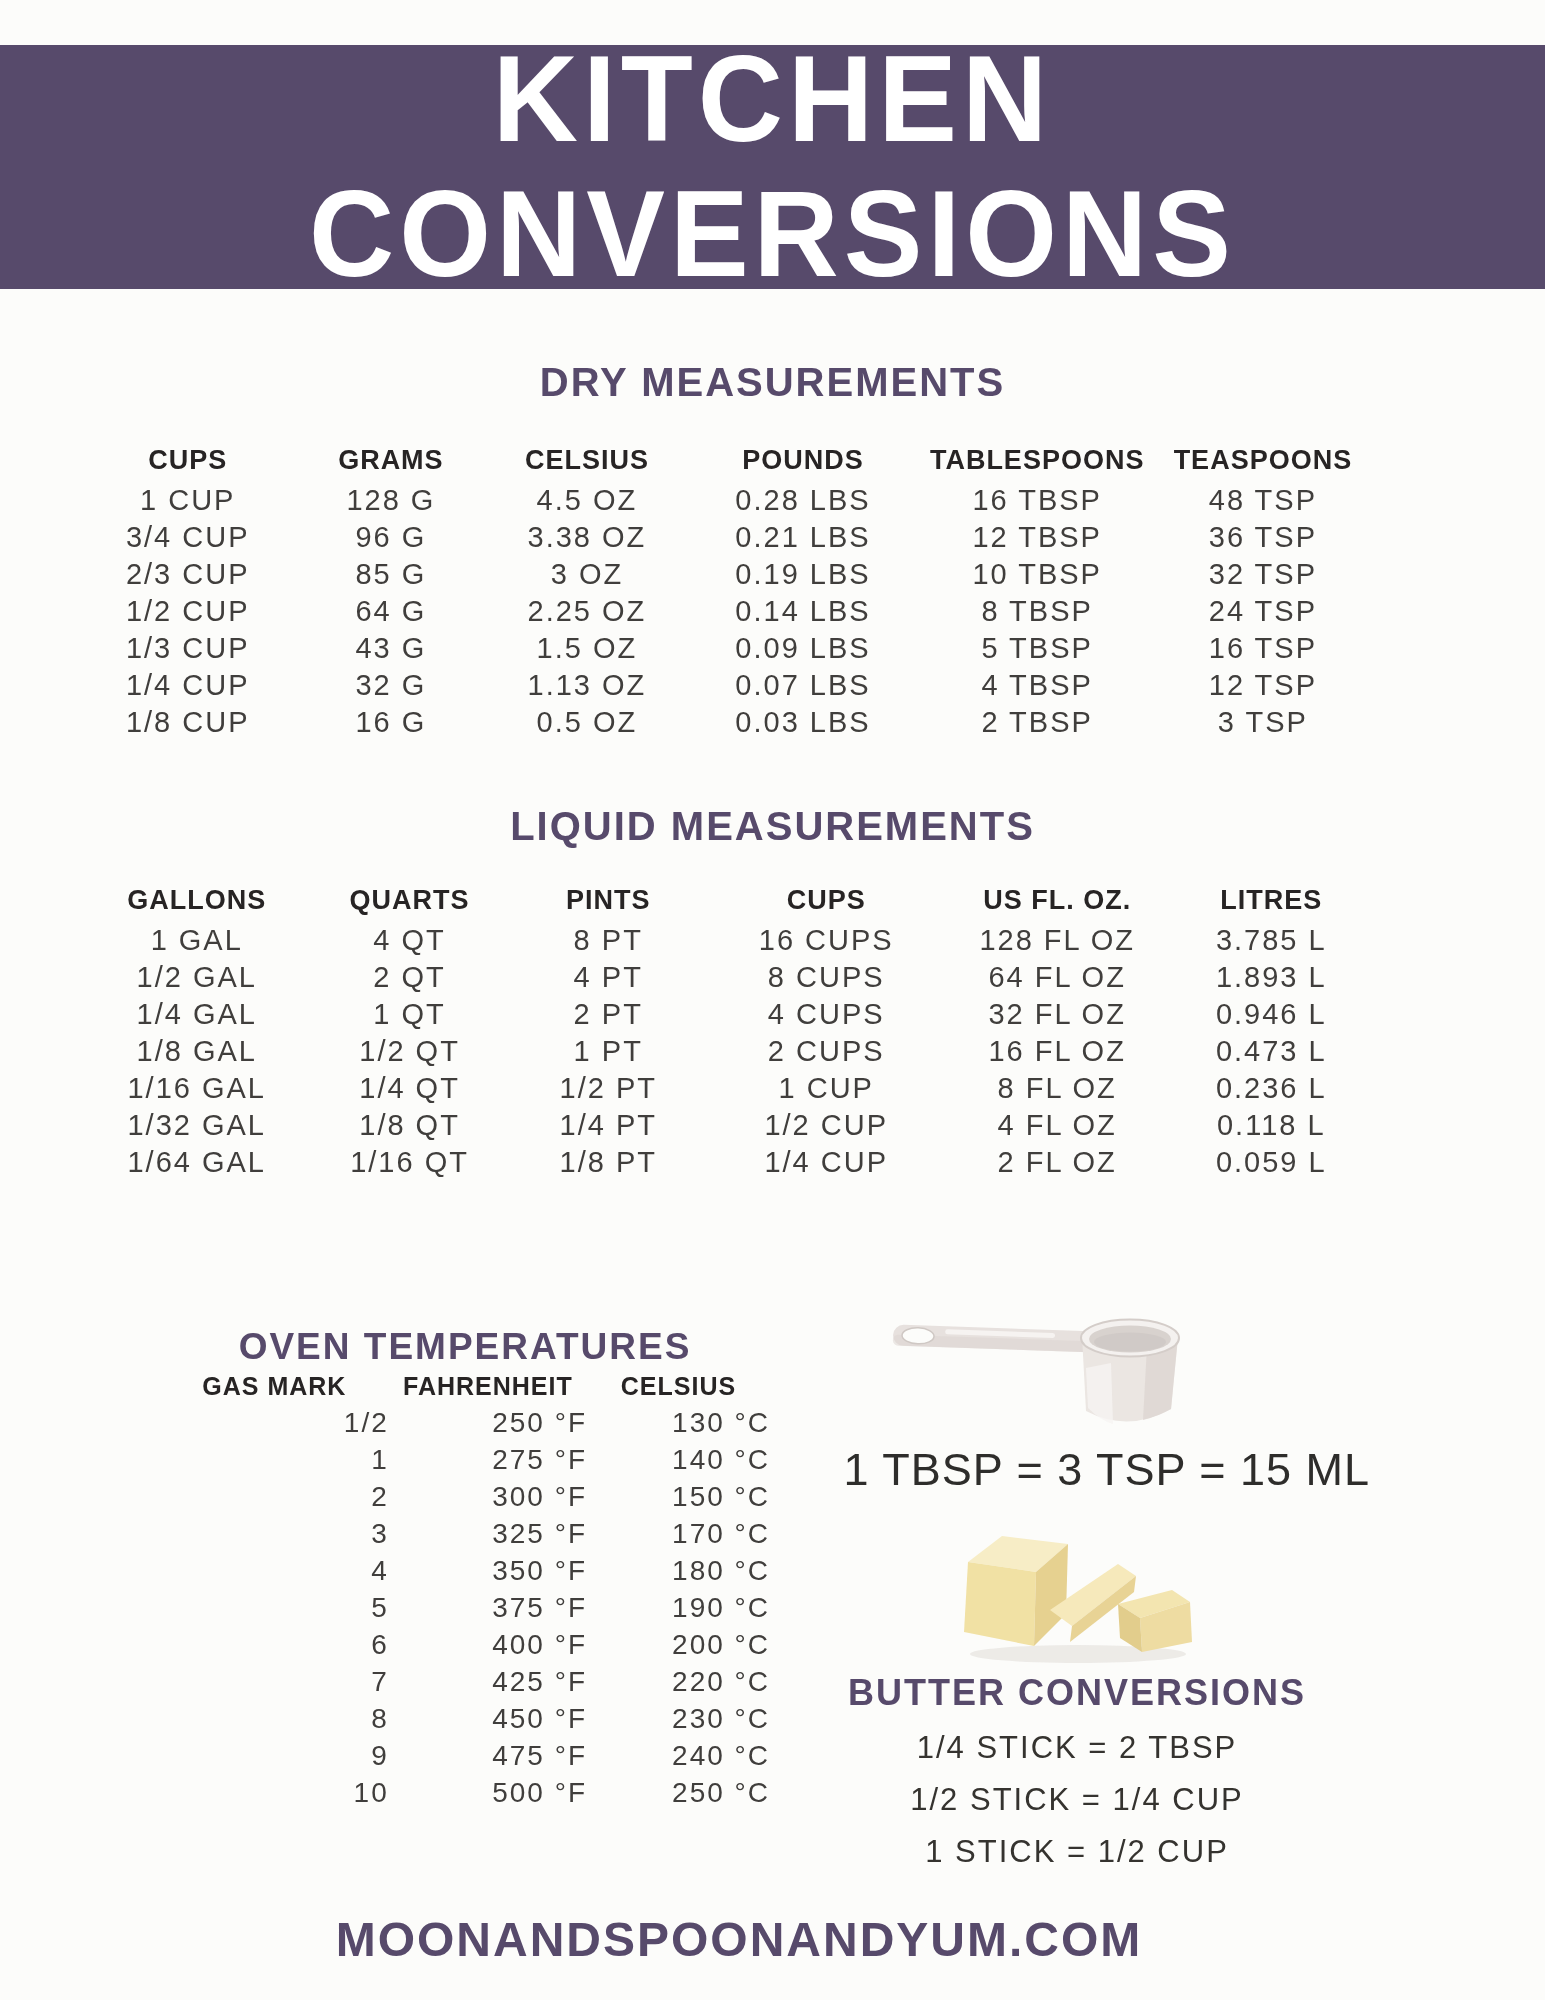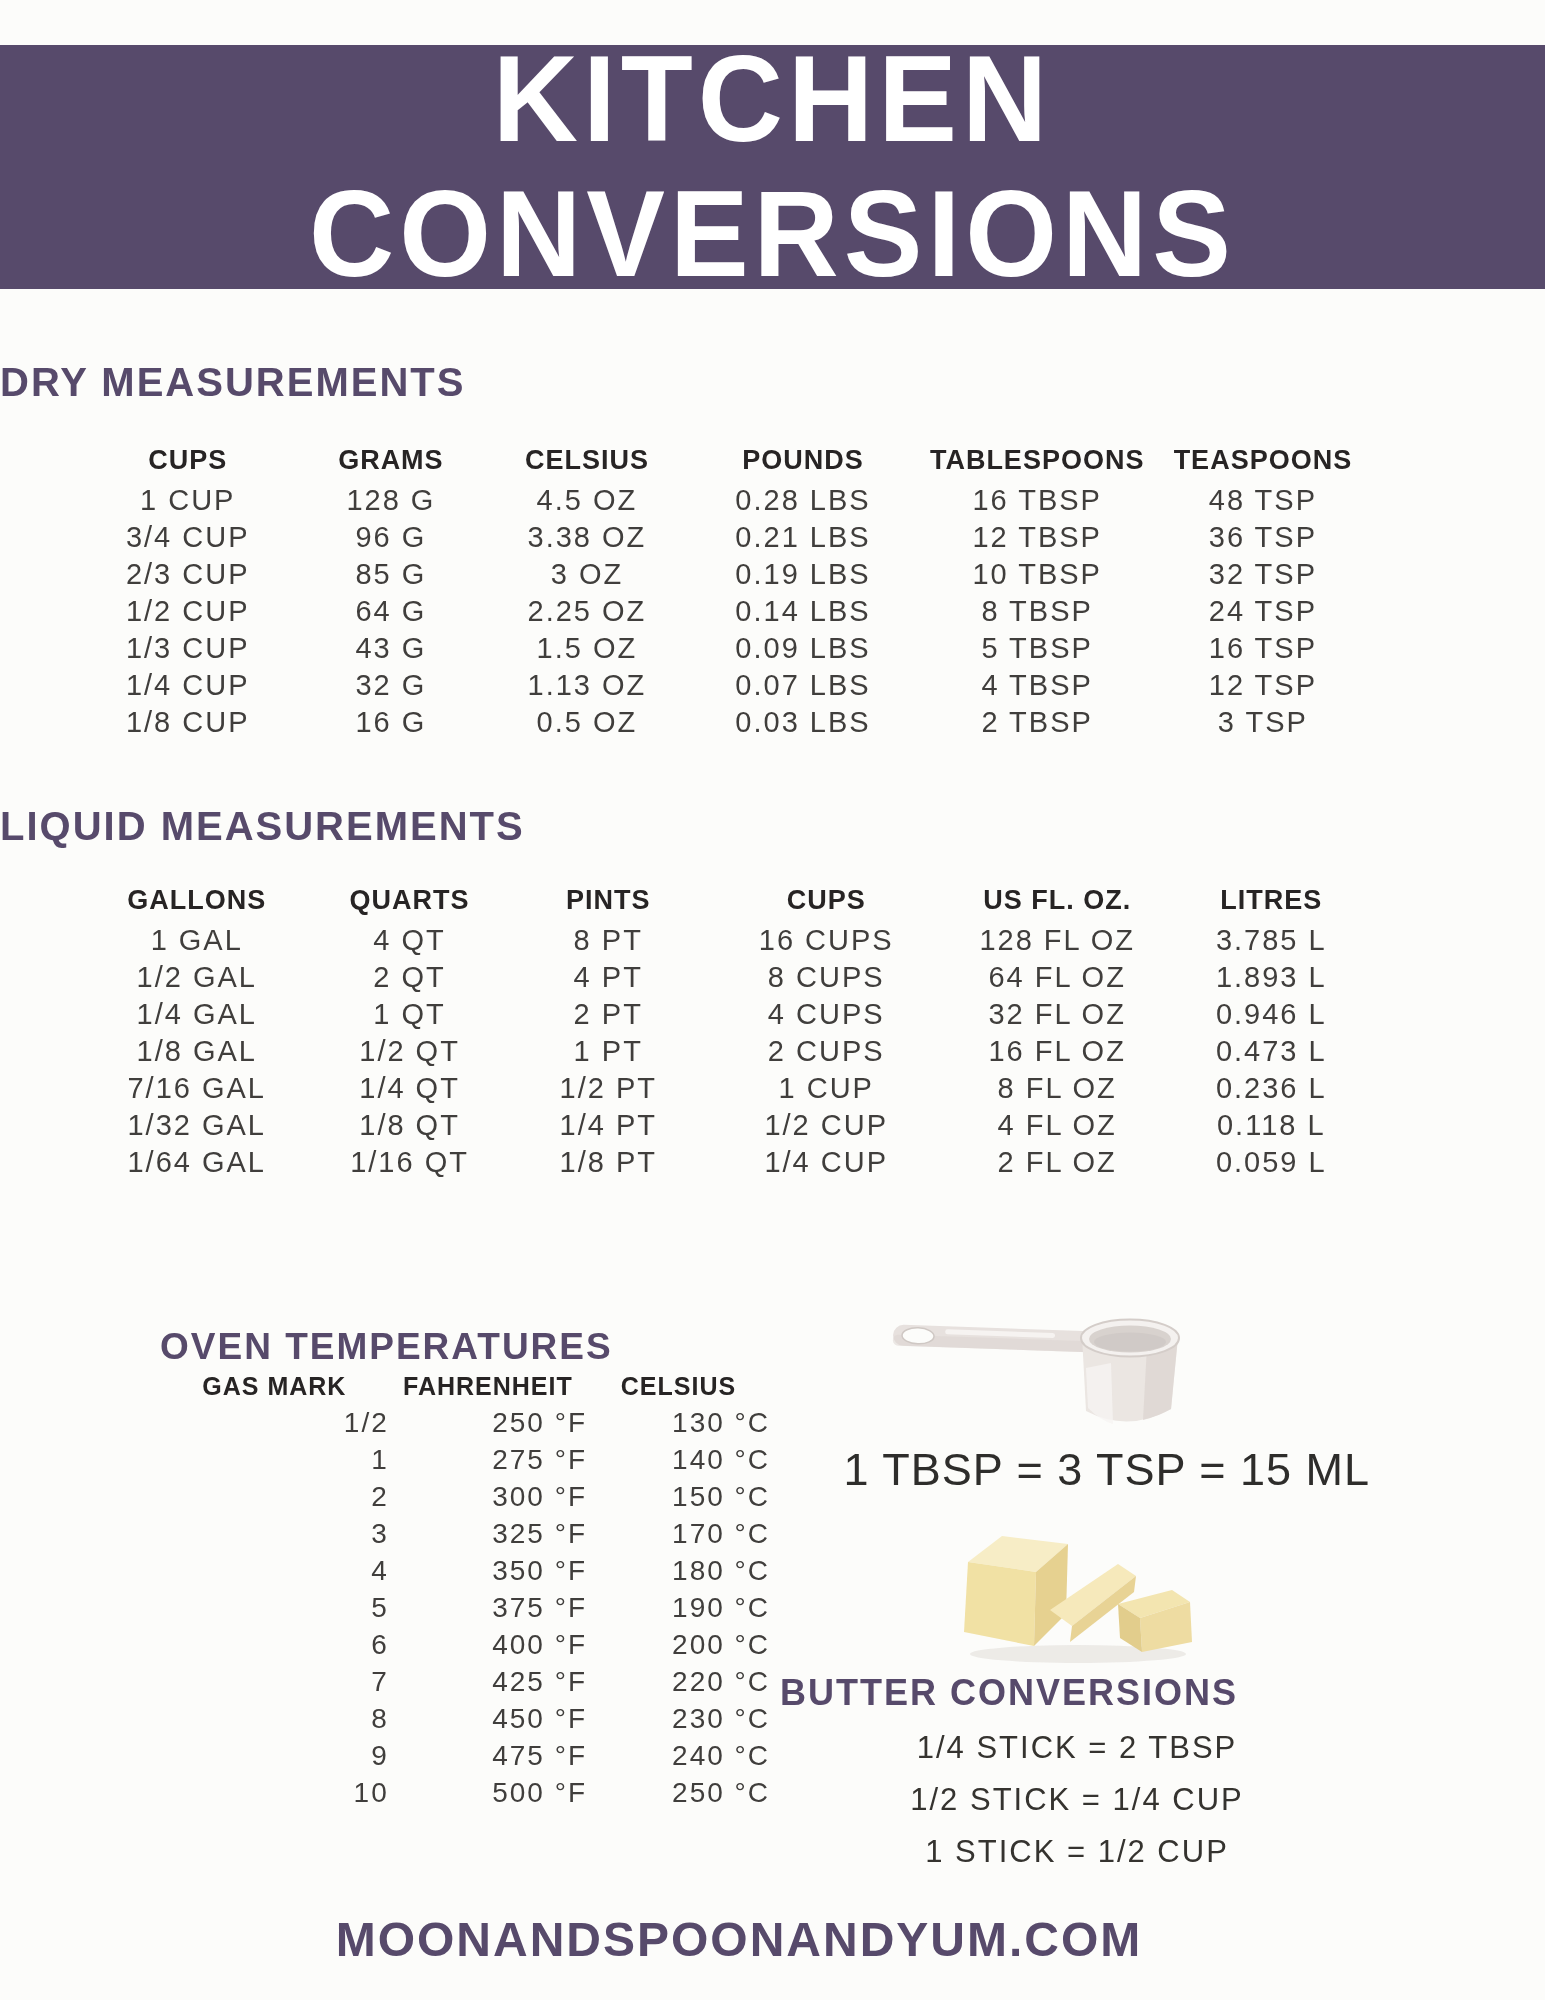--- a/index.html
+++ b/index.html
@@ -12,21 +12,21 @@
     position:absolute; top:45px; left:0; width:1545px; height:244px;
     background:#574A6B; display:flex; align-items:center; justify-content:center;
   }
   .title {
     color:#ffffff; font-weight:700; font-size:118px; line-height:1.10;
     letter-spacing:5px; text-align:center; transform:scaleY(1.04);
   }
   
   .sec-title {
     position:absolute; margin:0; color:#574A6B; font-weight:700;
-    letter-spacing:2px;
+    text-align:center; letter-spacing:2px;
   }
   .dry-title    { top:360px; left:0; width:1545px; font-size:40px; }
   .liquid-title { top:804px; left:0; width:1545px; font-size:40px; }
   .oven-title   { top:1326px; left:160px; width:610px; font-size:37px; }
   .butter-title { top:1672px; left:780px; width:594px; font-size:36px; }
   
   .table { position:absolute; }
   .thead, .trow { display:grid; grid-template-columns:var(--cols); align-items:center; }
   .thead { height:44px; }
   .trow  { height:37px; }
@@ -173,21 +173,21 @@
         </div>
         <div class="trow">
           <div class="tcell">1/8 GAL</div>
           <div class="tcell">1/2 QT</div>
           <div class="tcell">1 PT</div>
           <div class="tcell">2 CUPS</div>
           <div class="tcell">16 FL OZ</div>
           <div class="tcell">0.473 L</div>
         </div>
         <div class="trow">
-          <div class="tcell">7/16 GAL</div>
+          <div class="tcell">1/16 GAL</div>
           <div class="tcell">1/4 QT</div>
           <div class="tcell">1/2 PT</div>
           <div class="tcell">1 CUP</div>
           <div class="tcell">8 FL OZ</div>
           <div class="tcell">0.236 L</div>
         </div>
         <div class="trow">
           <div class="tcell">1/32 GAL</div>
           <div class="tcell">1/8 QT</div>
           <div class="tcell">1/4 PT</div>

